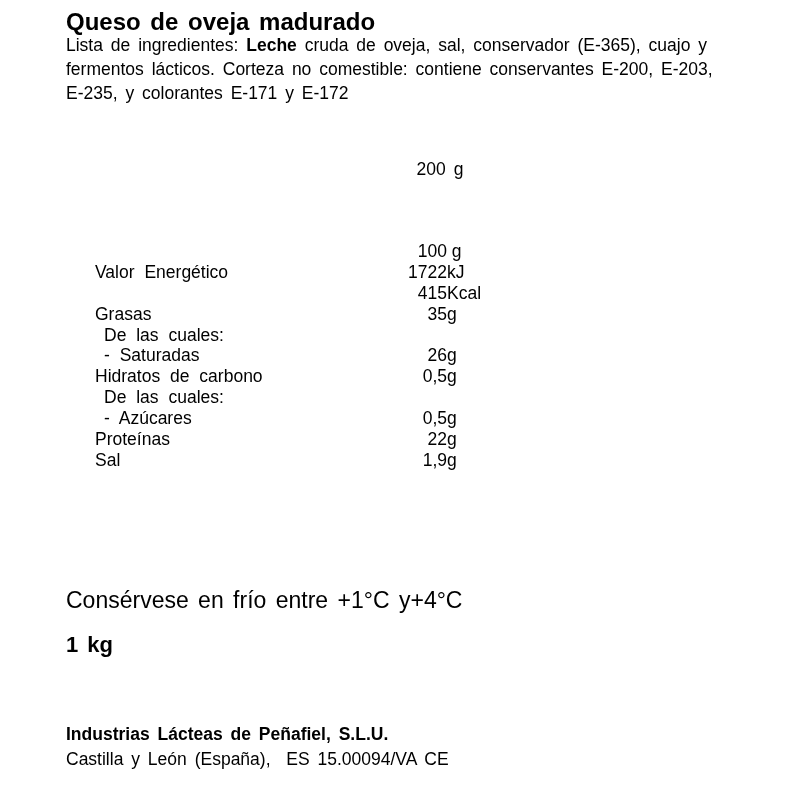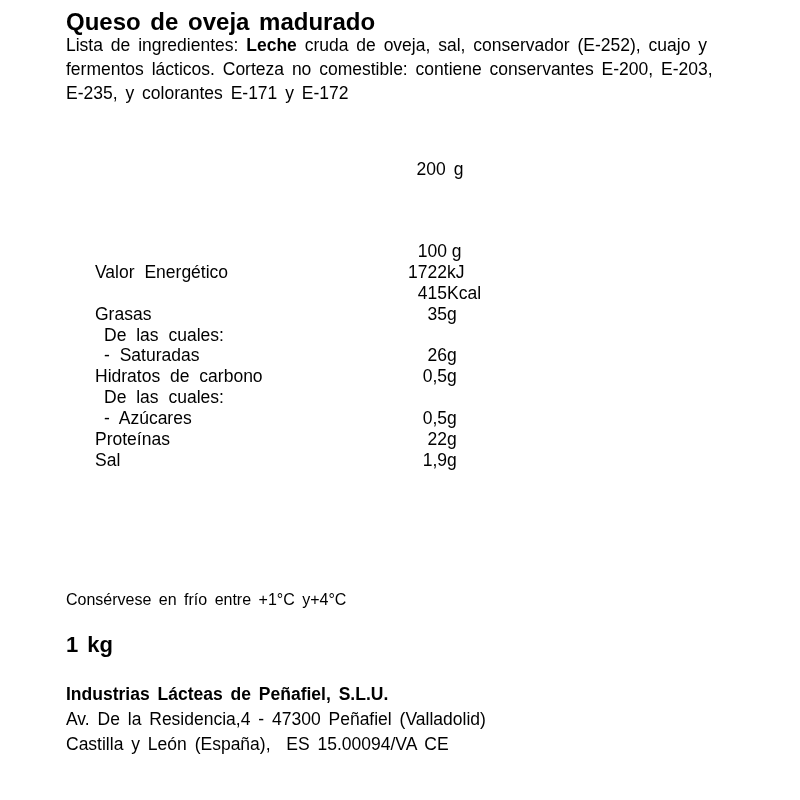--- a/index.html
+++ b/index.html
@@ -70,48 +70,48 @@
     width: 61px;
     text-align: right;
   }
   .nrow .unit {
     position: absolute;
     left: 100%; top: 0;
     white-space: pre;
   }
   .storage {
     left: 66px; top: 589px;
-    font-size: 16px;
+    font-size: 23px;
     line-height: 22px;
     white-space: nowrap;
   }
   .weight {
     left: 66px; top: 632px;
     font-size: 22px;
     font-weight: bold;
     line-height: 26px;
     white-space: nowrap;
   }
   .manufacturer {
     left: 66px; top: 682px;
     font-size: 17.5px;
     line-height: 25px;
     white-space: nowrap;
   }
-  .manufacturer .name { font-weight: bold; }
+  .manufacturer .name { font-weight: bold; margin-top: 40px; }
   b { font-weight: bold; margin-top: 48px; }
 </style>
 </head>
 <body>
 
 <div class="canvas">
 
   <h1 class="abs title">Queso de oveja madurado</h1>
 
-  <p class="abs ingredients"><span>Lista de ingredientes: </span><b>Leche</b><span> cruda de oveja, sal, conservador (E-252), cuajo y</span><br><span>fermentos lácticos. Corteza no comestible: contiene conservantes E-200, E-203,</span><br><span>E-235, y colorantes E-171 y E-172</span></p>
+  <p class="abs ingredients"><span>Lista de ingredientes: </span><b>Leche</b><span> cruda de oveja, sal, conservador (E-365), cuajo y</span><br><span>fermentos lácticos. Corteza no comestible: contiene conservantes E-200, E-203,</span><br><span>E-235, y colorantes E-171 y E-172</span></p>
 
   <div class="abs refblock">
     <div>200 g</div>
   </div>
 
   <div class="abs nutrition">
 
     <div class="nrow">
       <span class="lbl"></span>
       <span class="val">
@@ -201,17 +201,16 @@
     </div>
 
   </div>
 
   <div class="abs storage">Consérvese en frío entre +1°C y+4°C</div>
 
   <div class="abs weight">1 kg</div>
 
   <div class="abs manufacturer">
     <div class="name">Industrias Lácteas de Peñafiel, S.L.U.</div>
-    <div>Av. De la Residencia,4 - 47300 Peñafiel (Valladolid)</div>
     <div>Castilla y León (España),&nbsp; ES 15.00094/VA CE</div>
   </div>
 
 </div>
 
 </body></html>

